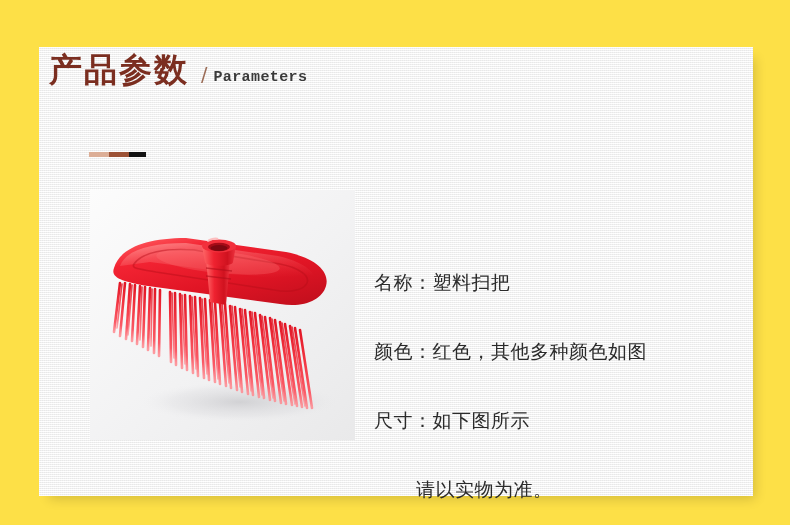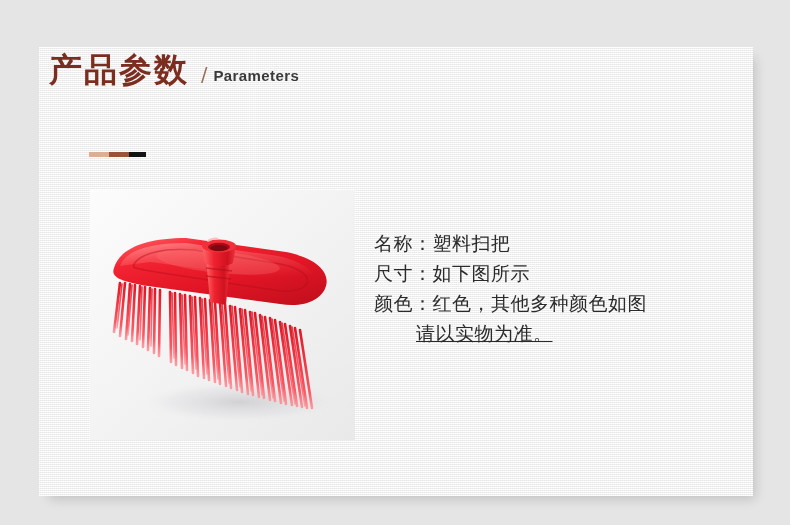--- a/index.html
+++ b/index.html
@@ -9,21 +9,21 @@
     height: 525px;
     background: #ffffff;
     font-family: "DejaVu Sans", "Liberation Sans", sans-serif;
     overflow: hidden;
   }
 
   #page {
     position: relative;
     width: 790px;
     height: 525px;
-    background: #e5e5e5;
+    background: #fde047;
   }
 
   
   .card {
     position: absolute;
     left: 39px;
     top: 47px;
     width: 714px;
     height: 449px;
     background-color: #f4f4f4;
@@ -54,21 +54,21 @@
     color: #9a6b55;
     margin: 0 6px 0 12px;
     line-height: 1;
   }
   .title-en {
     font-size: 15px;
     font-weight: 600;
     letter-spacing: .4px;
     color: #3a3a3a;
     line-height: 1;
-    font-family: Liberation Sans, sans-serif;
+    font-family: Liberation Mono, monospace;
   }
 
   
   .rule {
     position: absolute;
     left: 89px;
     top: 152px;
     display: flex;
     height: 5px;
     width: 57px;
@@ -97,22 +97,23 @@
     top: 228px;
     width: 390px;
   }
   .spec-line {
     font-size: 19px;
     line-height: 30px;
     color: #2b2b2b;
     letter-spacing: .5px;
     white-space: pre;
     font-family: "DejaVu Sans", "Liberation Sans", sans-serif;
-  }
-  .spec-line.indent { text-indent: 42px; text-decoration: underline; }
+    margin-top: 39px;
+  }
+  .spec-line.indent { text-indent: 42px; }
 </style>
 </head>
 <body>
 
 <div id="page">
 
   <div class="card"></div>
 
   <div class="header">
     <span class="title-cn">产品参数</span>
@@ -257,18 +258,18 @@
         <ellipse cx="129" cy="58" rx="8.5" ry="3" fill="#7d0811"></ellipse>
         <path d="M116 78 L142 81" stroke="#b20e1a" stroke-width="1.5" opacity=".6"></path>
         <path d="M116 86 L141 89" stroke="#b20e1a" stroke-width="1.5" opacity=".6"></path>
         <path d="M118 52 C118 49, 126 48, 128 49" stroke="#ffb0b0" stroke-width="2" fill="none" opacity=".8"></path>
       </g>
     </svg>
   </div>
 
   <div class="specs">
     <div class="spec-line">名称：塑料扫把</div>
+    <div class="spec-line">颜色：红色，其他多种颜色如图</div>
     <div class="spec-line">尺寸：如下图所示</div>
-    <div class="spec-line">颜色：红色，其他多种颜色如图</div>
     <div class="spec-line indent">请以实物为准。</div>
   </div>
 
 </div>
 
 </body></html>

